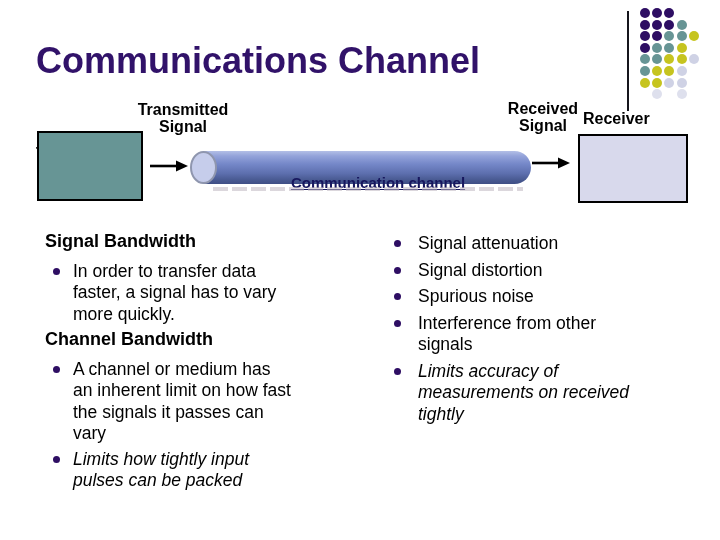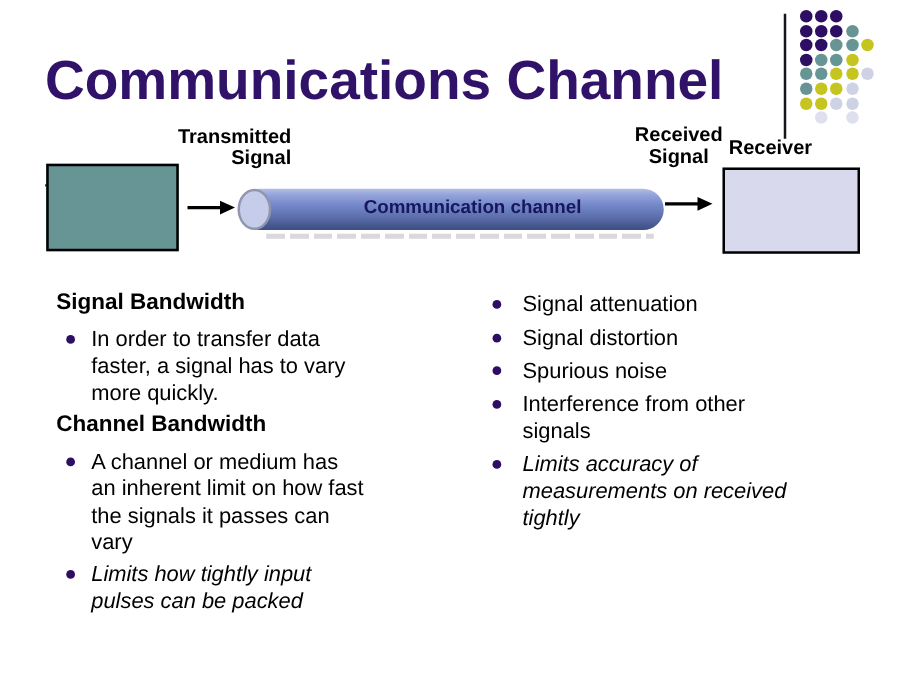--- a/index.html
+++ b/index.html
@@ -7,36 +7,36 @@
   body {
     background: #ffffff;
     font-family: "Liberation Sans", "DejaVu Sans", sans-serif;
     position: relative;
     overflow: hidden;
   }
 
   
   #title {
     position: absolute; left: 36px; top: 40px;
-    font-size: 44px; font-weight: 700; color: #311269;
+    font-size: 36px; font-weight: 700; color: #311269;
     white-space: nowrap;
   }
 
   
   #deco-line { position: absolute; left: 627px; top: 11px; width: 2px; height: 100px; background: #15151c; }
   #deco-dots { position: absolute; left: 640px; top: 8px; width: 80px; height: 110px; }
   .deco-dot { position: absolute; width: 10px; height: 10px; border-radius: 50%; }
 
   
   .diagram-label {
     position: absolute; font-size: 16px; font-weight: 700; color: #000;
     line-height: 17px; white-space: pre-line;
   }
   #transmitter-label { left: 36px; top: 110px; margin-top: 35px; }
-  #transmitted-signal-label { left: 133px; top: 101px; width: 100px; text-align: right; }
+  #transmitted-signal-label { left: 133px; top: 101px; width: 100px; text-align: center; }
   #received-signal-label { left: 503px; top: 100px; width: 80px; text-align: center; }
   #receiver-label { left: 583px; top: 110px; }
 
   
   #transmitter-box {
     position: absolute; left: 37px; top: 131px; width: 106px; height: 70px;
     background: #679595; border: 2px solid #000;
   }
   #receiver-box {
     position: absolute; left: 578px; top: 134px; width: 110px; height: 69px;
@@ -50,23 +50,23 @@
     position: absolute; left: 191px; top: 151px; width: 340px; height: 33px;
     border-radius: 17px;
     background: linear-gradient(to bottom,
       #b3bfe6 0%, #94a3da 15%, #7487c8 40%, #5d6fae 68%, #485991 88%, #3f4f85 100%);
   }
   #pipe-cap {
     position: absolute; left: 190px; top: 151px; width: 27px; height: 33px;
     border-radius: 50%; background: #c6cdeb; border: 2px solid #8f96ae;
   }
   #pipe-label {
-    position: absolute; left: 211px; top: 150px; width: 320px; height: 33px;
+    position: absolute; left: 211px; top: 167px; width: 320px; height: 33px;
     line-height: 32px; text-align: center; text-indent: 14px;
-    font-weight: 700; font-size: 15px; color: #17175e; white-space: nowrap;
+    font-weight: 700; font-size: 15px; color: #17175e; white-space: nowrap; text-decoration: underline;
   }
   #pipe-shadow {
     position: absolute; left: 213px; top: 187px; width: 310px; height: 4px;
     background: repeating-linear-gradient(90deg,
       rgba(190,182,192,0.55) 0 15px, rgba(255,255,255,0) 15px 19px);
   }
 
   
   .col { position: absolute; color: #000; font-size: 17.5px; line-height: 21.5px; }
   #left-col  { left: 43px; top: 231px; width: 322px; }

